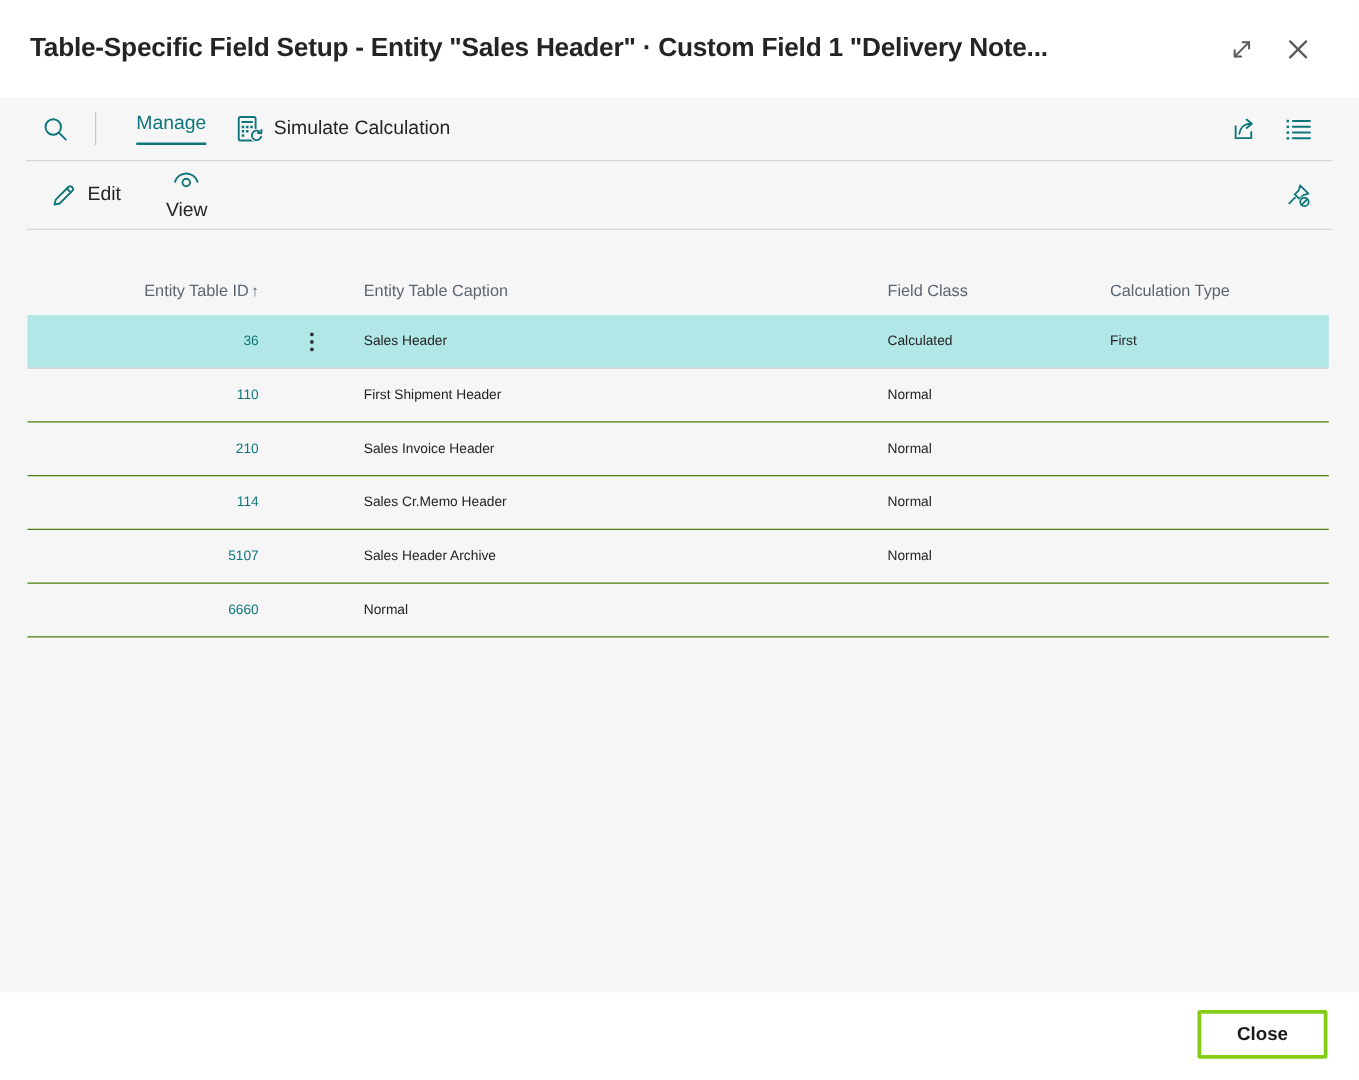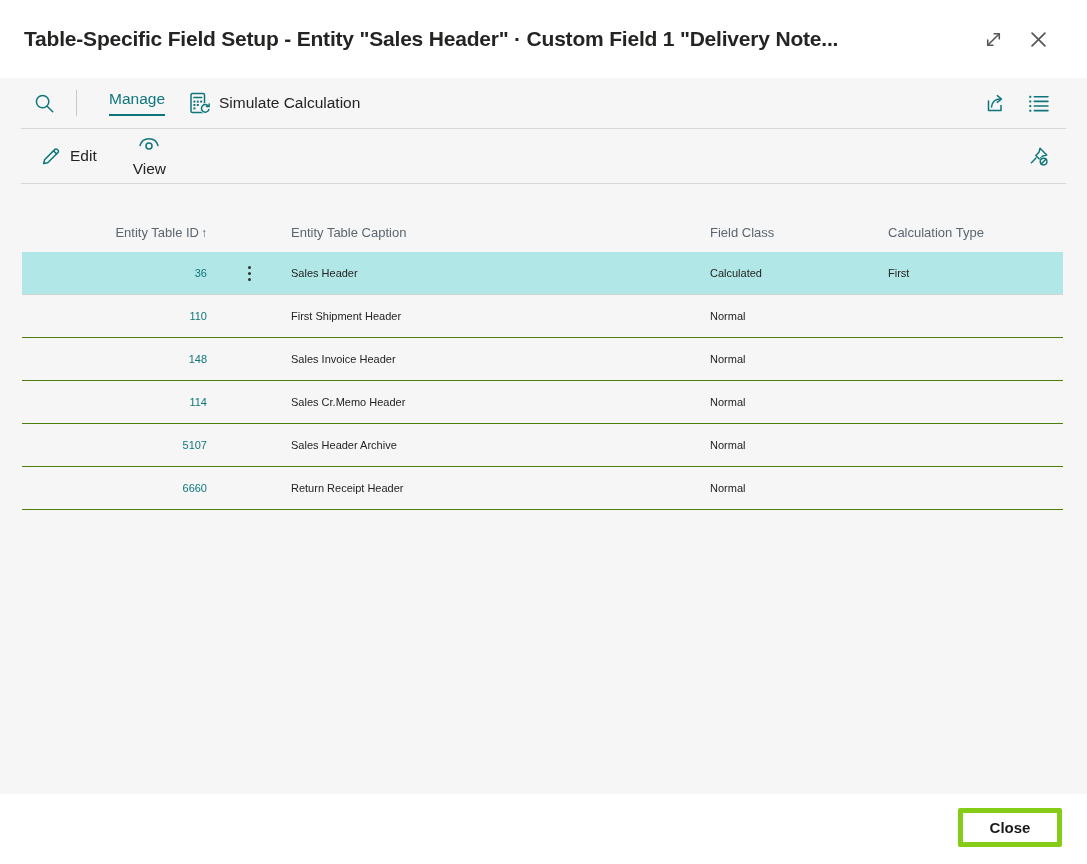--- a/index.html
+++ b/index.html
@@ -43,21 +43,21 @@
   .row{height:42px;font-size:11px;color:#252423;border-bottom:1px solid #4d7c0f;cursor:pointer;}
   .row.selected{background:#b2e7e8;border-bottom-color:#d0d4d4;}
   .cell-id{text-align:right;color:#0e767b;}
   .cell-menu{justify-self:center;}
   .dots{display:flex;flex-direction:column;gap:3px;visibility:hidden;cursor:pointer;}
   .dots i{width:3px;height:3px;background:#323130;border-radius:50%;display:block;}
 
   
   .footer{position:absolute;left:0;right:0;bottom:0;height:70px;background:#ffffff;}
   .close-btn{position:absolute;right:25px;bottom:17px;width:104px;height:39px;background:#fff;
-    border:5px solid #84cc16;border-radius:2px;font-family:"Liberation Sans",sans-serif;
+    border:3px solid #84cc16;border-radius:2px;font-family:"Liberation Sans",sans-serif;
     font-size:15px;font-weight:700;color:#1b1a19;cursor:pointer;
     display:flex;align-items:center;justify-content:center;}
 
   svg{display:block;}
   .teal-stroke{stroke:#0e767b;fill:none;stroke-width:1.5;stroke-linecap:round;stroke-linejoin:round;}
   .gray-stroke{stroke:#575757;fill:none;stroke-width:1.5;stroke-linecap:round;stroke-linejoin:round;}
 </style>
 </head>
 <body>
 
@@ -205,21 +205,21 @@
               <i></i>
               <i></i>
               <i></i>
             </span>
       </div>
       <div class="cell-caption">First Shipment Header</div>
       <div class="cell-class">Normal</div>
       <div class="cell-calc"></div>
     </div>
         <div class="row">
-      <div class="cell-id">148</div>
+      <div class="cell-id">210</div>
       <div class="cell-menu">
         <span class="dots" style="visibility: hidden;">
               <i></i>
               <i></i>
               <i></i>
             </span>
       </div>
       <div class="cell-caption">Sales Invoice Header</div>
       <div class="cell-class">Normal</div>
       <div class="cell-calc"></div>
@@ -252,21 +252,20 @@
     </div>
         <div class="row">
       <div class="cell-id">6660</div>
       <div class="cell-menu">
         <span class="dots" style="visibility: hidden;">
               <i></i>
               <i></i>
               <i></i>
             </span>
       </div>
-      <div class="cell-caption">Return Receipt Header</div>
       <div class="cell-class">Normal</div>
       <div class="cell-calc"></div>
     </div>
       </div>
   </div>
 
   <div class="footer">
     <button class="close-btn">Close</button>
   </div>
 

